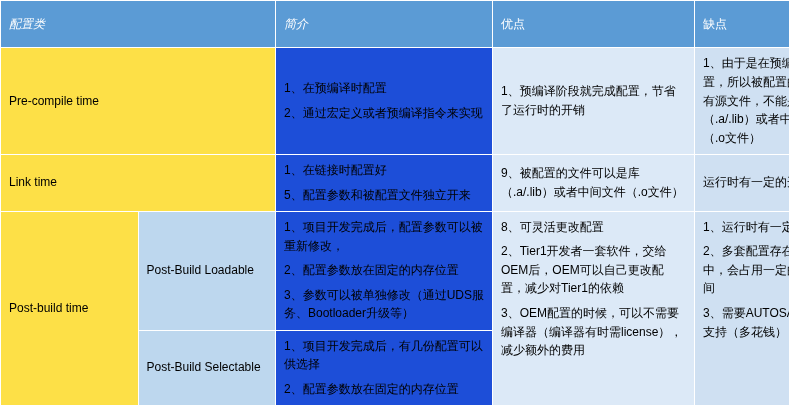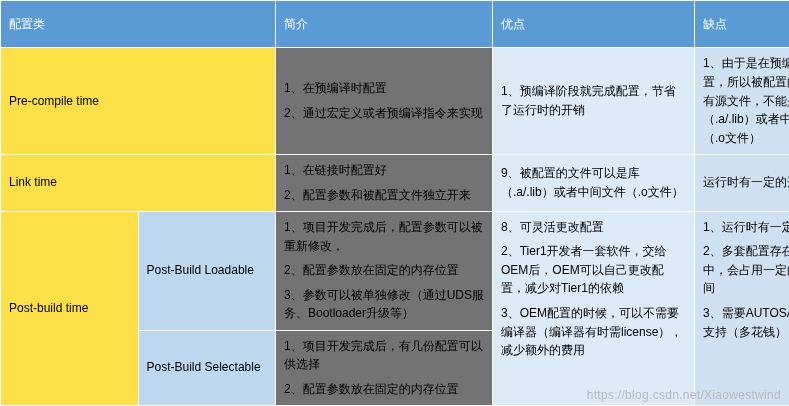--- a/index.html
+++ b/index.html
@@ -35,21 +35,21 @@
   }
   thead th {
     background: #5b9bd5;
     color: #ffffff;
     font-size: 12px;
     height: 34px;
     vertical-align: middle;
   }
   
   .shade-a { background: #fde047; }
-  .shade-b { background: #737373; }
+  .shade-b { background: #1d4ed8; }
   .shade-c { background: #dce9f7; margin-top: 30px; }
   .shade-d { background: #cfe0f2; }
 
   .cat-label {
     vertical-align: middle;
   }
   .lines p {
     margin: 0 0 6px 0;
   }
   .lines p:last-child {
@@ -70,22 +70,22 @@
   }
 </style>
 </head>
 <body>
 
 <div id="page">
 
   <table class="cfg">
     <thead>
       <tr>
-        <th colspan="2" style="width:258px;">配置类</th>
-        <th style="width:200px;">简介</th>
+        <th colspan="2" style="width:258px;font-style:italic;">配置类</th>
+        <th style="width:200px;font-style:italic;">简介</th>
         <th style="width:185px;">优点</th>
         <th style="width:146px;">缺点</th>
       </tr>
     </thead>
     <tbody>
 
       <tr>
         <td colspan="2" class="shade-a cat-label">Pre-compile time</td>
         <td class="shade-b lines">
           <p>1、在预编译时配置</p>
@@ -96,21 +96,21 @@
         </td>
         <td class="shade-d lines">
           <p>1、由于是在预编译阶段配置，所以被配置的文件需要有源文件，不能是库（.a/.lib）或者中间文件（.o文件）</p>
         </td>
       </tr>
 
       <tr>
         <td colspan="2" class="shade-a cat-label">Link time</td>
         <td class="shade-b lines">
           <p>1、在链接时配置好</p>
-          <p>2、配置参数和被配置文件独立开来</p>
+          <p>5、配置参数和被配置文件独立开来</p>
         </td>
         <td class="shade-c lines">
           <p>9、被配置的文件可以是库（.a/.lib）或者中间文件（.o文件）</p>
         </td>
         <td class="shade-d lines">
           <p>运行时有一定的开销</p>
         </td>
       </tr>
 
       <tr>
@@ -137,14 +137,13 @@
         <td class="sub-label">Post-Build Selectable</td>
         <td class="shade-b lines">
           <p>1、项目开发完成后，有几份配置可以供选择</p>
           <p>2、配置参数放在固定的内存位置</p>
         </td>
       </tr>
 
     </tbody>
   </table>
 
-  <div class="watermark">https://blog.csdn.net/Xiaowestwind</div>
 </div>
 
 </body></html>

